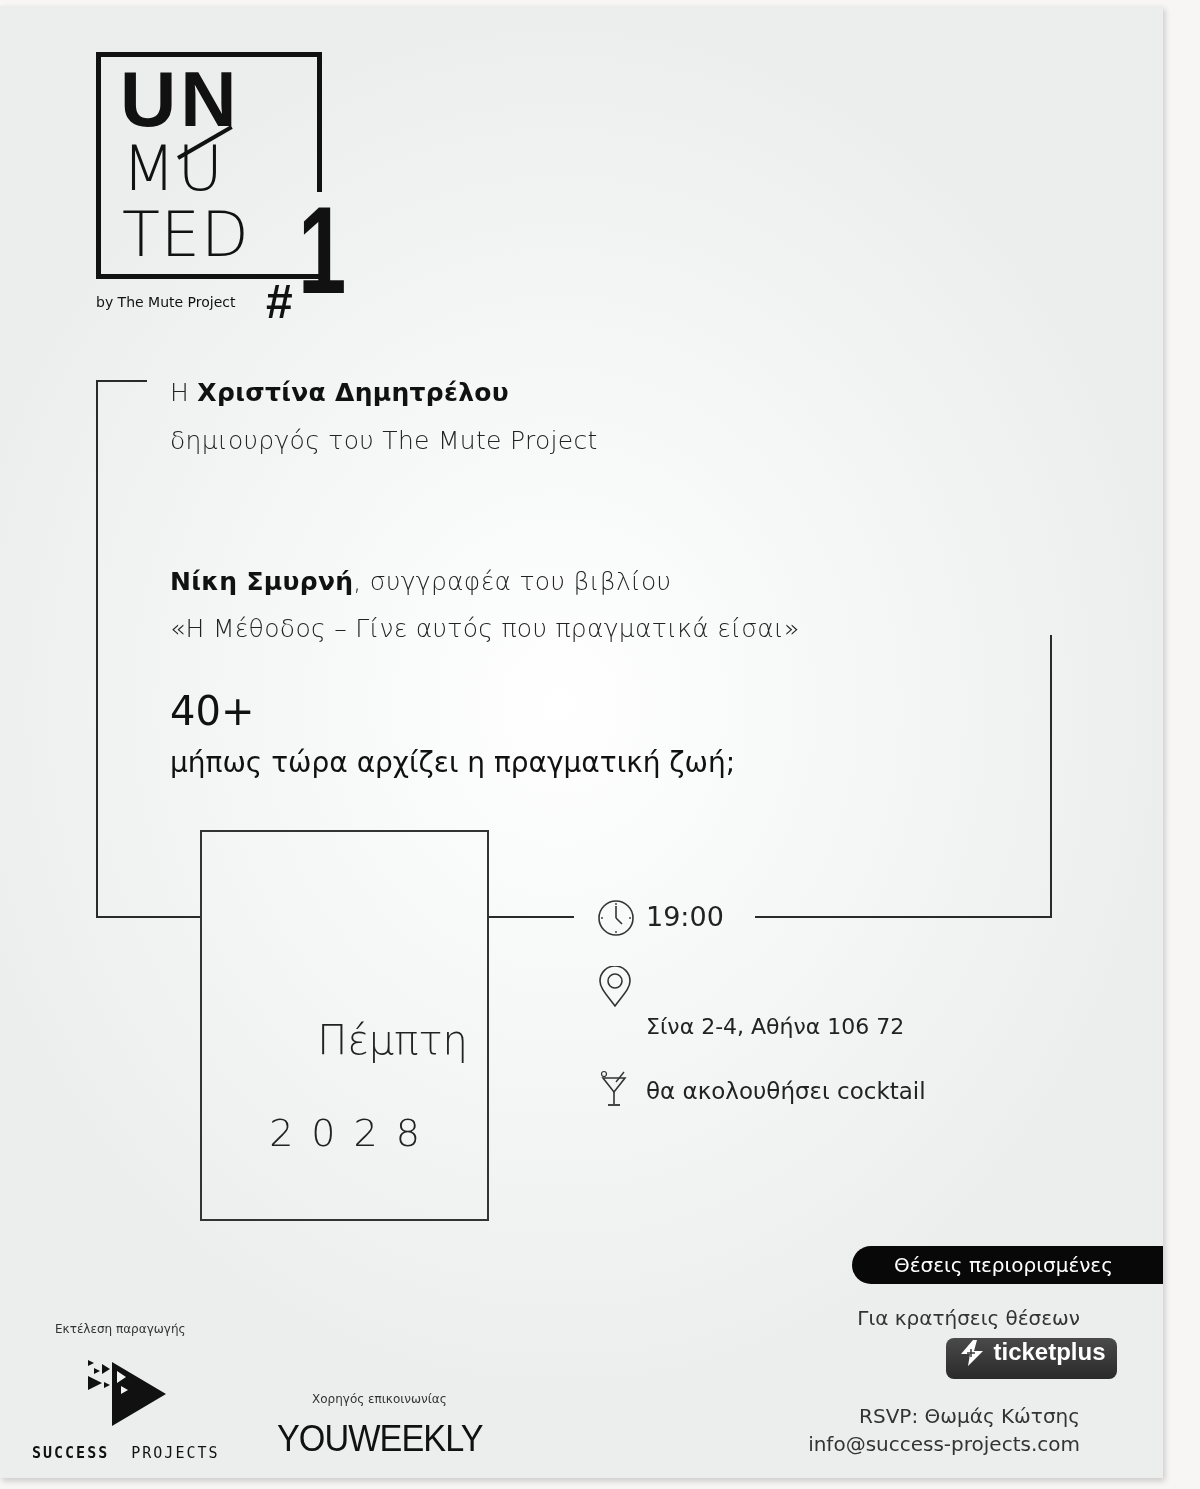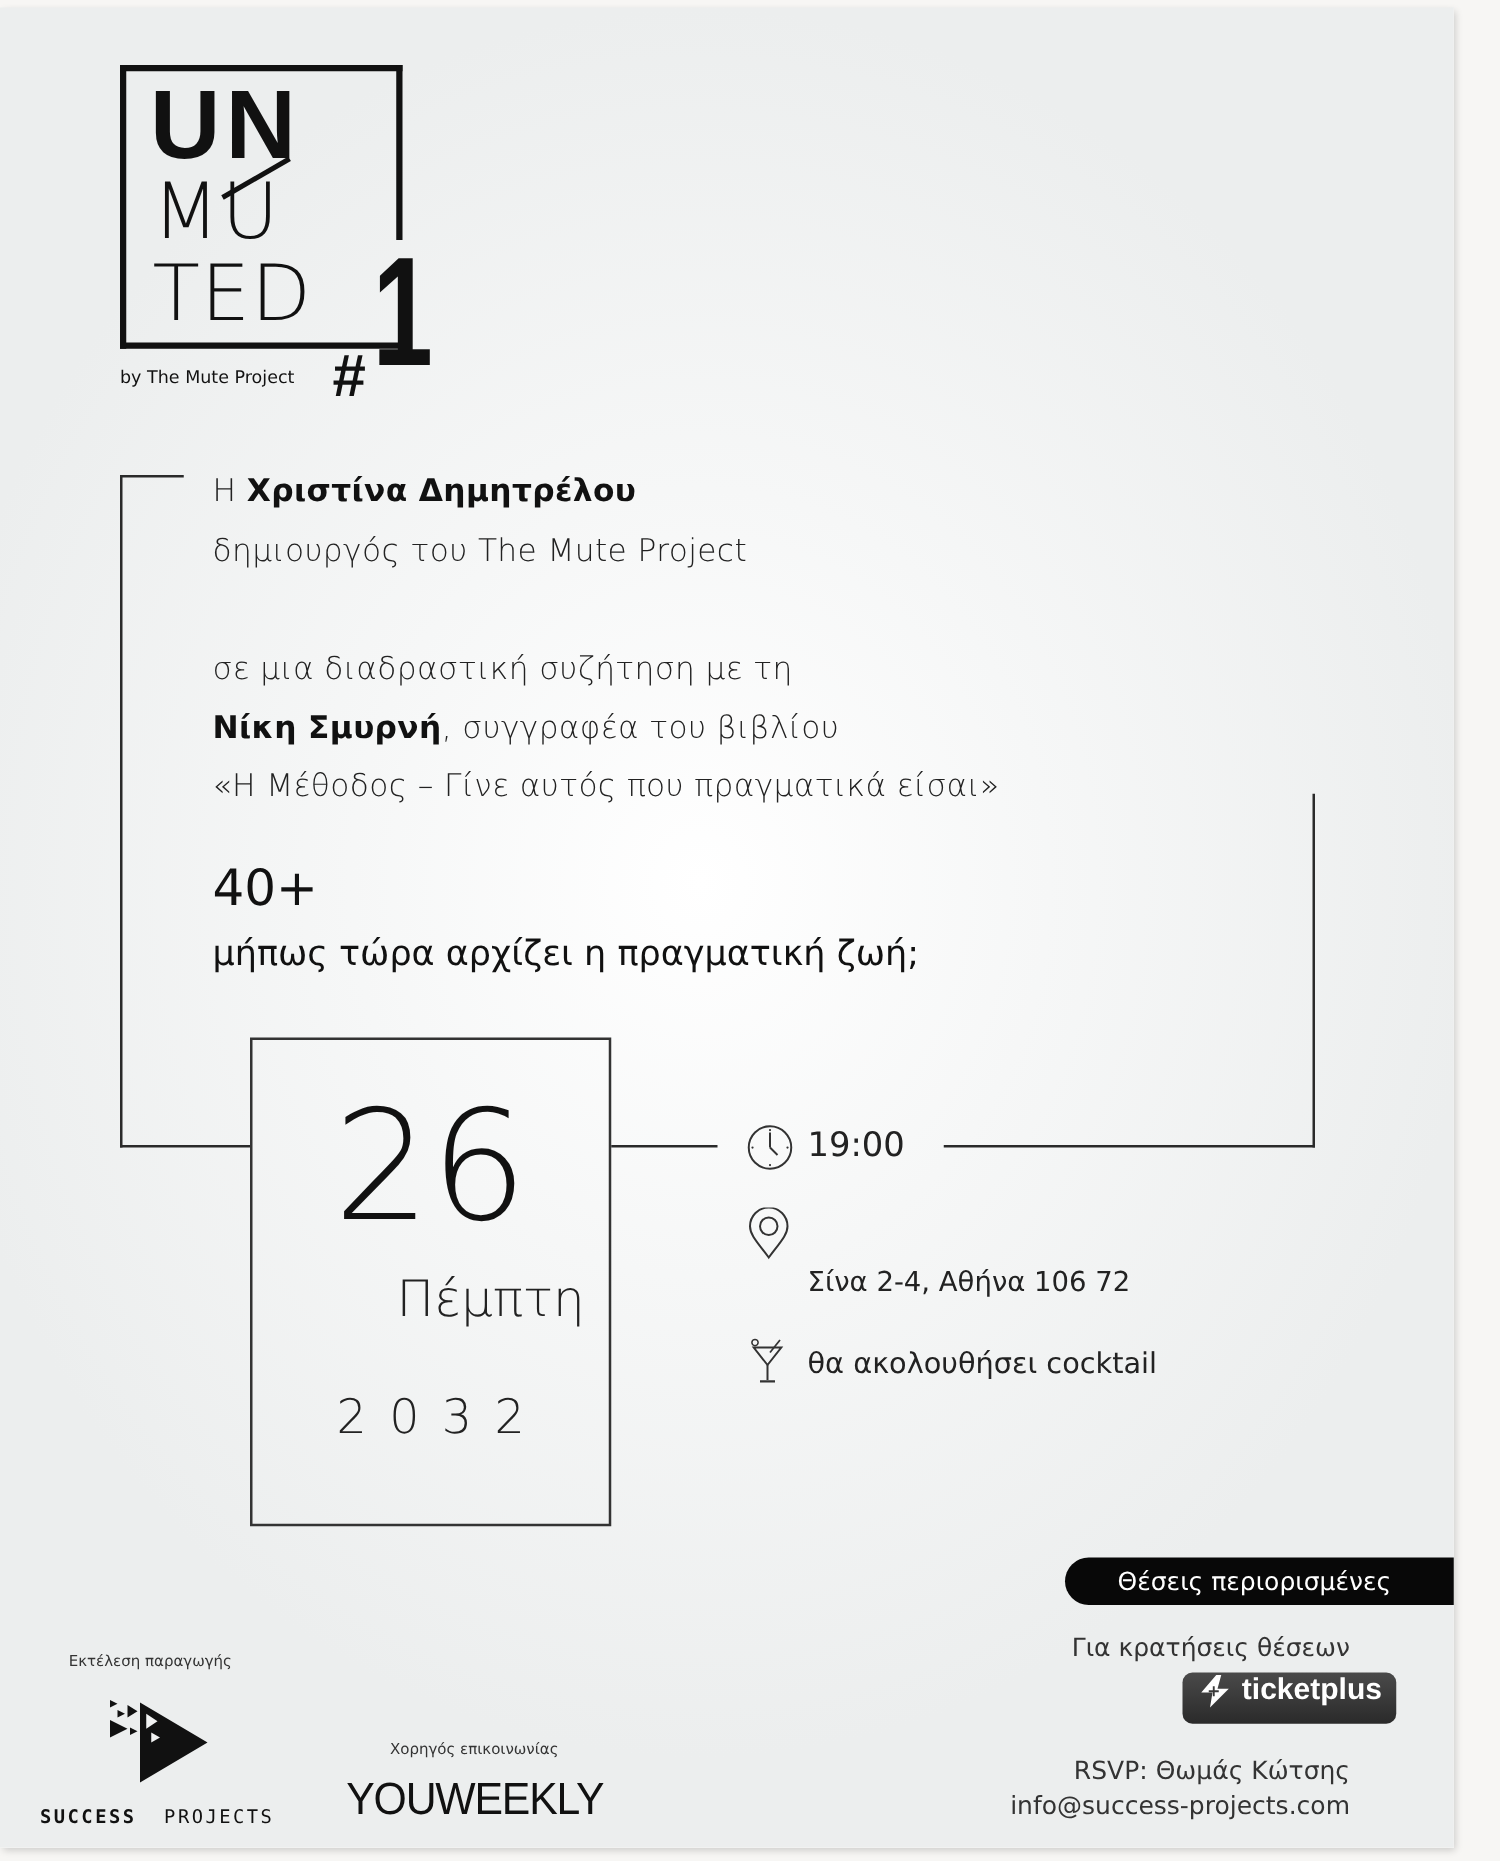--- a/index.html
+++ b/index.html
@@ -84,33 +84,31 @@
   <div class="line" style="left:96px;top:910px;width:104px;height:2px;"></div>
   <div class="line" style="left:489px;top:910px;width:85px;height:2px;"></div>
   <div class="line" style="left:755px;top:910px;width:297px;height:2px;"></div>
   <div class="line" style="left:1050px;top:629px;width:2px;height:283px;"></div>
 
   <div class="txt t26" style="left:170px;top:372px;">
     <span>Η </span><span class="bold" style="font-weight:600">Χριστίνα Δημητρέλου</span>
   </div>
   <div class="txt t26" style="left:170px;top:420px;">δημιουργός του The Mute Project</div>
 
-  <div class="txt t26" style="left:170px;top:514px;">σε μια διαδραστική συζήτηση με τη</div>
   <div class="txt t26" style="left:170px;top:561px;">
     <span class="bold" style="font-weight:600">Νίκη Σμυρνή</span><span>, συγγραφέα του βιβλίου</span>
   </div>
   <div class="txt t26" style="left:170px;top:608px;">«Η Μέθοδος – Γίνε αυτός που πραγματικά είσαι»</div>
 
   <div class="txt big40" style="left:170px;top:682px;">40+</div>
   <div class="txt question" style="left:170px;top:740px;">μήπως τώρα αρχίζει η πραγματική ζωή;</div>
 
   <div class="abs datebox" style="top:824px;"></div>
-  <div class="abs day txt" style="top:866px;">26</div>
   <div class="abs weekday txt" style="top:1014px;padding-left:48px;">Πέμπτη</div>
-  <div class="abs year txt" style="top:1108px;">2032</div>
+  <div class="abs year txt" style="top:1108px;">2028</div>
 
   <div class="abs" style="left:597px;top:893px;width:38px;height:38px;">
     <svg width="38" height="38" viewBox="0 0 38 38">
         <circle cx="19" cy="19" r="17" fill="none" stroke="#333" stroke-width="1.6"></circle>
         <line x1="19" y1="7" x2="19" y2="19" stroke="#333" stroke-width="1.6"></line>
         <line x1="19" y1="19" x2="25" y2="25" stroke="#333" stroke-width="1.6"></line>
         <circle cx="19" cy="5" r="0.9" fill="#333"></circle>
         <circle cx="33" cy="19" r="0.9" fill="#333"></circle>
         <circle cx="19" cy="33" r="0.9" fill="#333"></circle>
         <circle cx="5" cy="19" r="0.9" fill="#333"></circle>

